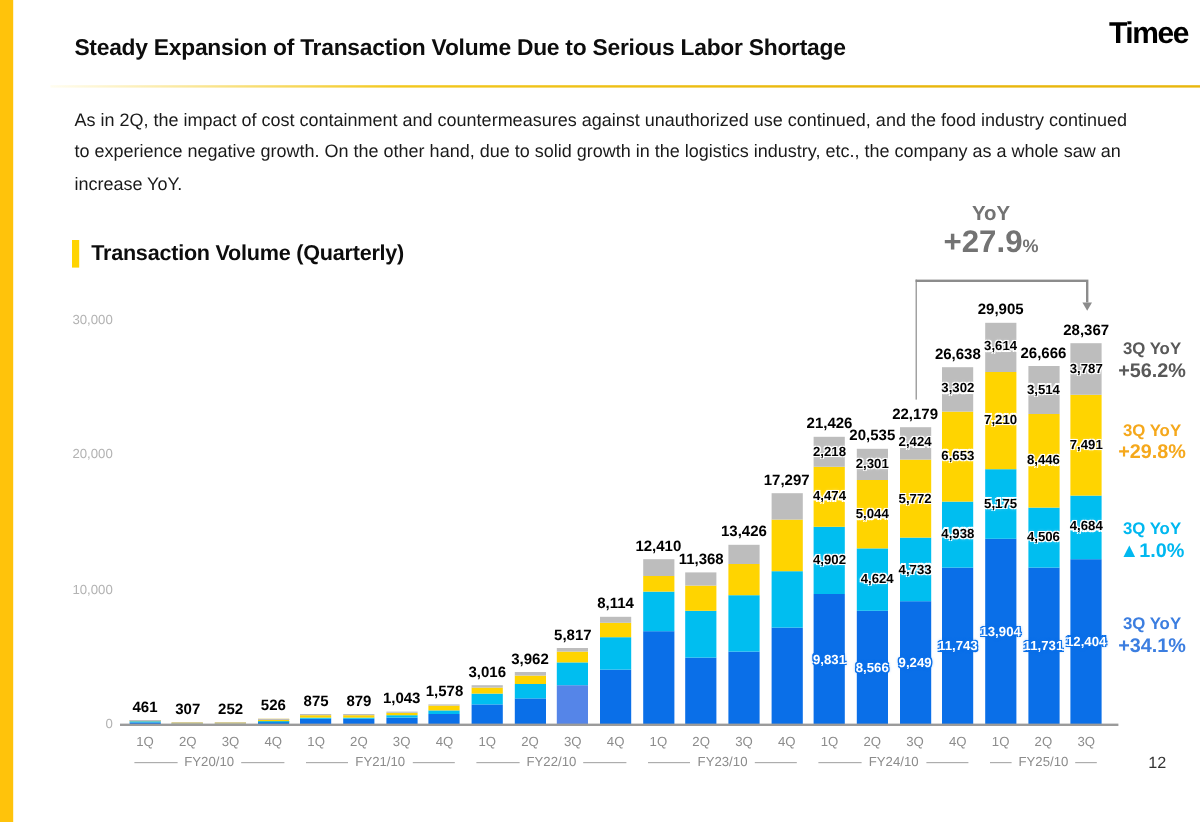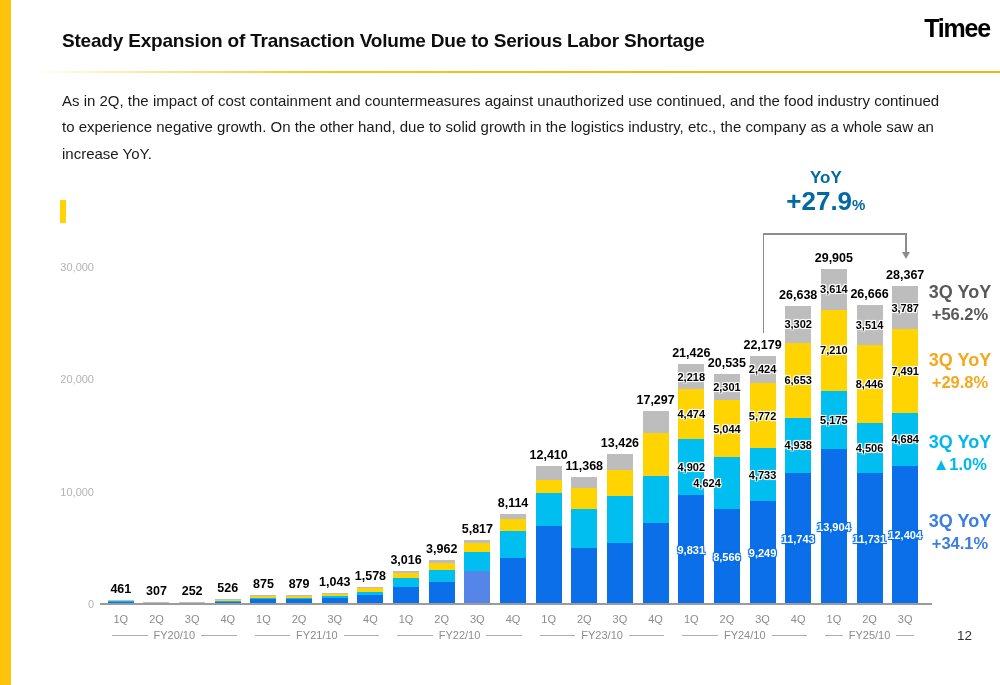--- a/index.html
+++ b/index.html
@@ -57,38 +57,39 @@
   .bk-arrow{
     position:absolute;width:0;height:0;transform:translateX(-50%);
     border-left:4.5px solid transparent;border-right:4.5px solid transparent;
     border-top:7px solid #8c8c8c;
   }
   .yoy-box{position:absolute;transform:translateX(-50%);text-align:center;}
   .yoy-title{font-size:17px;font-weight:bold;}
   .yoy-value{font-size:26px;font-weight:bold;line-height:1.05;}
   .yoy-pct{font-size:15px;font-weight:bold;}
   .side-ann{position:absolute;left:922px;width:76px;text-align:center;}
-  .side-ann .l1{font-size:18px;font-weight:bold;line-height:1.3;}
+  .side-ann .l1{font-size:14px;font-weight:bold;line-height:1.3;}
   .side-ann .l2{font-size:16.5px;font-weight:bold;line-height:1.25;}
   .page-num{position:absolute;right:28px;top:628px;font-size:13.5px;color:#333;}
 </style>
 </head>
 <body>
 
 <div class="slide">
   <div class="edge-stripe"></div>
 
   <div class="slide-title">Steady Expansion of Transaction Volume Due to Serious Labor Shortage</div>
   <div class="logo">Timee</div>
   <div class="title-rule"></div>
 
   <div class="intro">As in 2Q, the impact of cost containment and countermeasures against unauthorized use continued, and the food industry continued to experience negative growth. On the other hand, due to solid growth in the logistics industry, etc., the company as a whole saw an increase YoY.</div>
 
   <div class="section-head">
     <div class="section-accent"></div>
+    <div class="section-title">Transaction Volume (Quarterly)</div>
   </div>
 
 
   <div id="chart-layer">
       <div class="ytick" style="left: 32px; top: 598px;">0</div>
       <div class="ytick" style="left: 32px; top: 485.667px;">10,000</div>
       <div class="ytick" style="left: 32px; top: 373.333px;">20,000</div>
       <div class="ytick" style="left: 32px; top: 261px;">30,000</div>
       <div class="seg" style="left: 107.826px; top: 601.742px; width: 26px; height: 3.25767px; background: rgb(10, 111, 232);"></div>
       <div class="seg" style="left: 107.826px; top: 601.181px; width: 26px; height: 0.561667px; background: rgb(0, 190, 240);"></div>
@@ -192,21 +193,21 @@
       <div class="seg-label" style="left: 691.261px; top: 467.032px;">4,902</div>
       <div class="seg" style="left: 678.261px; top: 389.241px; width: 26px; height: 50.2579px; background: rgb(255, 212, 0);"></div>
       <div class="seg-label" style="left: 691.261px; top: 414.37px;">4,474</div>
       <div class="seg" style="left: 678.261px; top: 364.326px; width: 26px; height: 24.9155px; background: rgb(189, 189, 189);"></div>
       <div class="seg-label" style="left: 691.261px; top: 376.784px;">2,218</div>
       <div class="total-label" style="left: 691.261px; top: 346.326px;">21,426</div>
       <div class="qlabel" style="left: 691.261px; top: 613px;">1Q</div>
       <div class="seg" style="left: 713.913px; top: 508.775px; width: 26px; height: 96.2247px; background: rgb(10, 111, 232);"></div>
       <div class="seg-label logi" style="left: 726.913px; top: 556.888px;">8,566</div>
       <div class="seg" style="left: 713.913px; top: 456.832px; width: 26px; height: 51.9429px; background: rgb(0, 190, 240);"></div>
-      <div class="seg-label" style="left: 707px; top: 482.804px;">4,624</div>
+      <div class="seg-label" style="left: 731px; top: 482.804px;">4,624</div>
       <div class="seg" style="left: 713.913px; top: 400.171px; width: 26px; height: 56.6609px; background: rgb(255, 212, 0);"></div>
       <div class="seg-label" style="left: 726.913px; top: 428.502px;">5,044</div>
       <div class="seg" style="left: 713.913px; top: 374.323px; width: 26px; height: 25.8479px; background: rgb(189, 189, 189);"></div>
       <div class="seg-label" style="left: 726.913px; top: 387.247px;">2,301</div>
       <div class="total-label" style="left: 726.913px; top: 356.323px;">20,535</div>
       <div class="qlabel" style="left: 726.913px; top: 613px;">2Q</div>
       <div class="seg" style="left: 749.565px; top: 501.103px; width: 26px; height: 103.897px; background: rgb(10, 111, 232);"></div>
       <div class="seg-label logi" style="left: 762.565px; top: 553.051px;">9,249</div>
       <div class="seg" style="left: 749.565px; top: 447.936px; width: 26px; height: 53.1674px; background: rgb(0, 190, 240);"></div>
       <div class="seg-label" style="left: 762.565px; top: 474.519px;">4,733</div>
@@ -283,21 +284,21 @@
       </div>
       <div class="fy-group" style="left: 819.043px; top: 629px; width: 100.957px;">
         <div class="fy-line"></div>
         <div class="fy-label">FY25/10</div>
         <div class="fy-line"></div>
       </div>
       <div class="bk" style="left: 762.565px; top: 233px; width: 142.609px; height: 1.5px;"></div>
       <div class="bk" style="left: 762.565px; top: 233px; width: 1.5px; height: 100px;"></div>
       <div class="bk" style="left: 905.174px; top: 233px; width: 1.5px; height: 19px;"></div>
       <div class="bk-arrow" style="left: 906.174px; top: 252px;"></div>
-      <div class="yoy-box" style="left: 825.87px; top: 168px; color: #0369a1;">
+      <div class="yoy-box" style="left: 825.87px; top: 168px; color: #737373;">
         <div class="yoy-title">YoY</div>
         <div class="yoy-value">+27.9<span class="yoy-pct">%</span></div>
       </div>
       <div class="side-ann" style="top: 281px; color: rgb(89, 89, 89);">
         <div class="l1">3Q YoY</div>
         <div class="l2">+56.2%</div>
       </div>
       <div class="side-ann" style="top: 349px; color: rgb(245, 168, 28);">
         <div class="l1">3Q YoY</div>
         <div class="l2">+29.8%</div>

